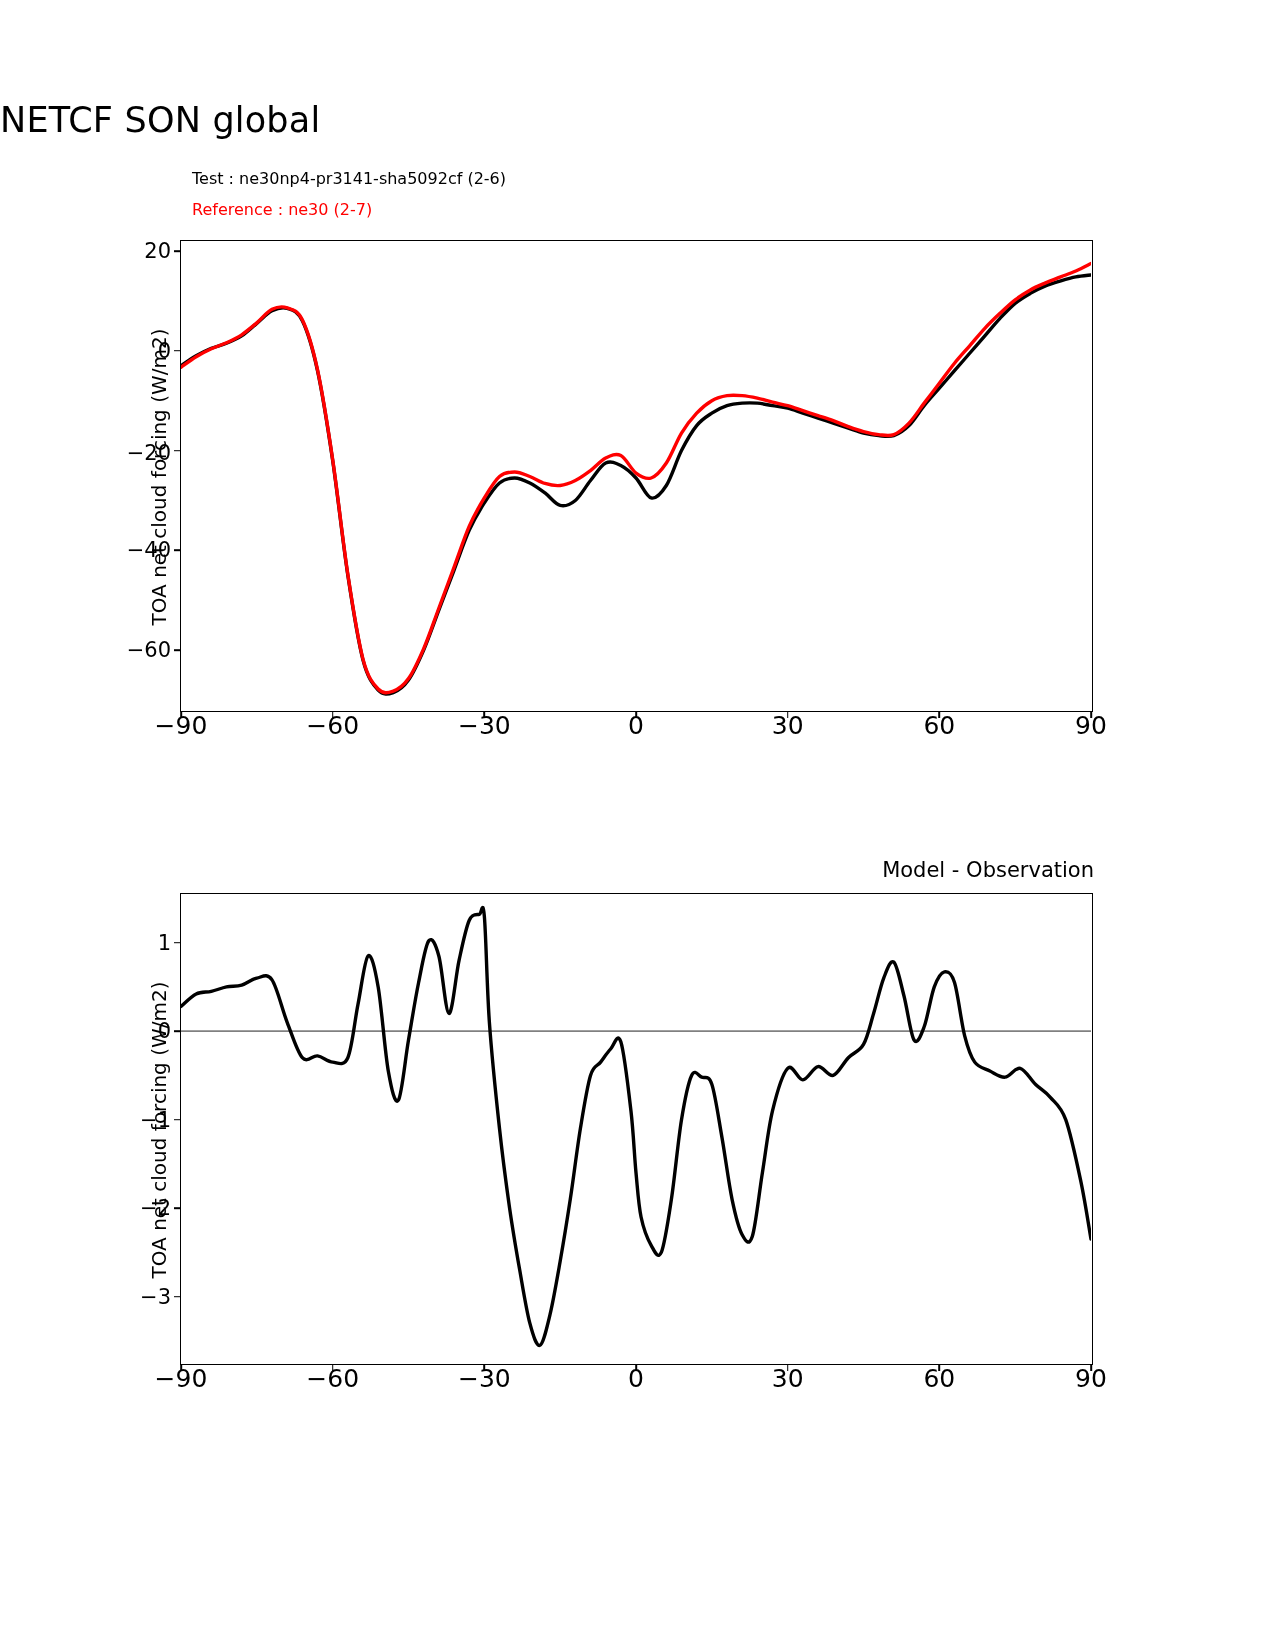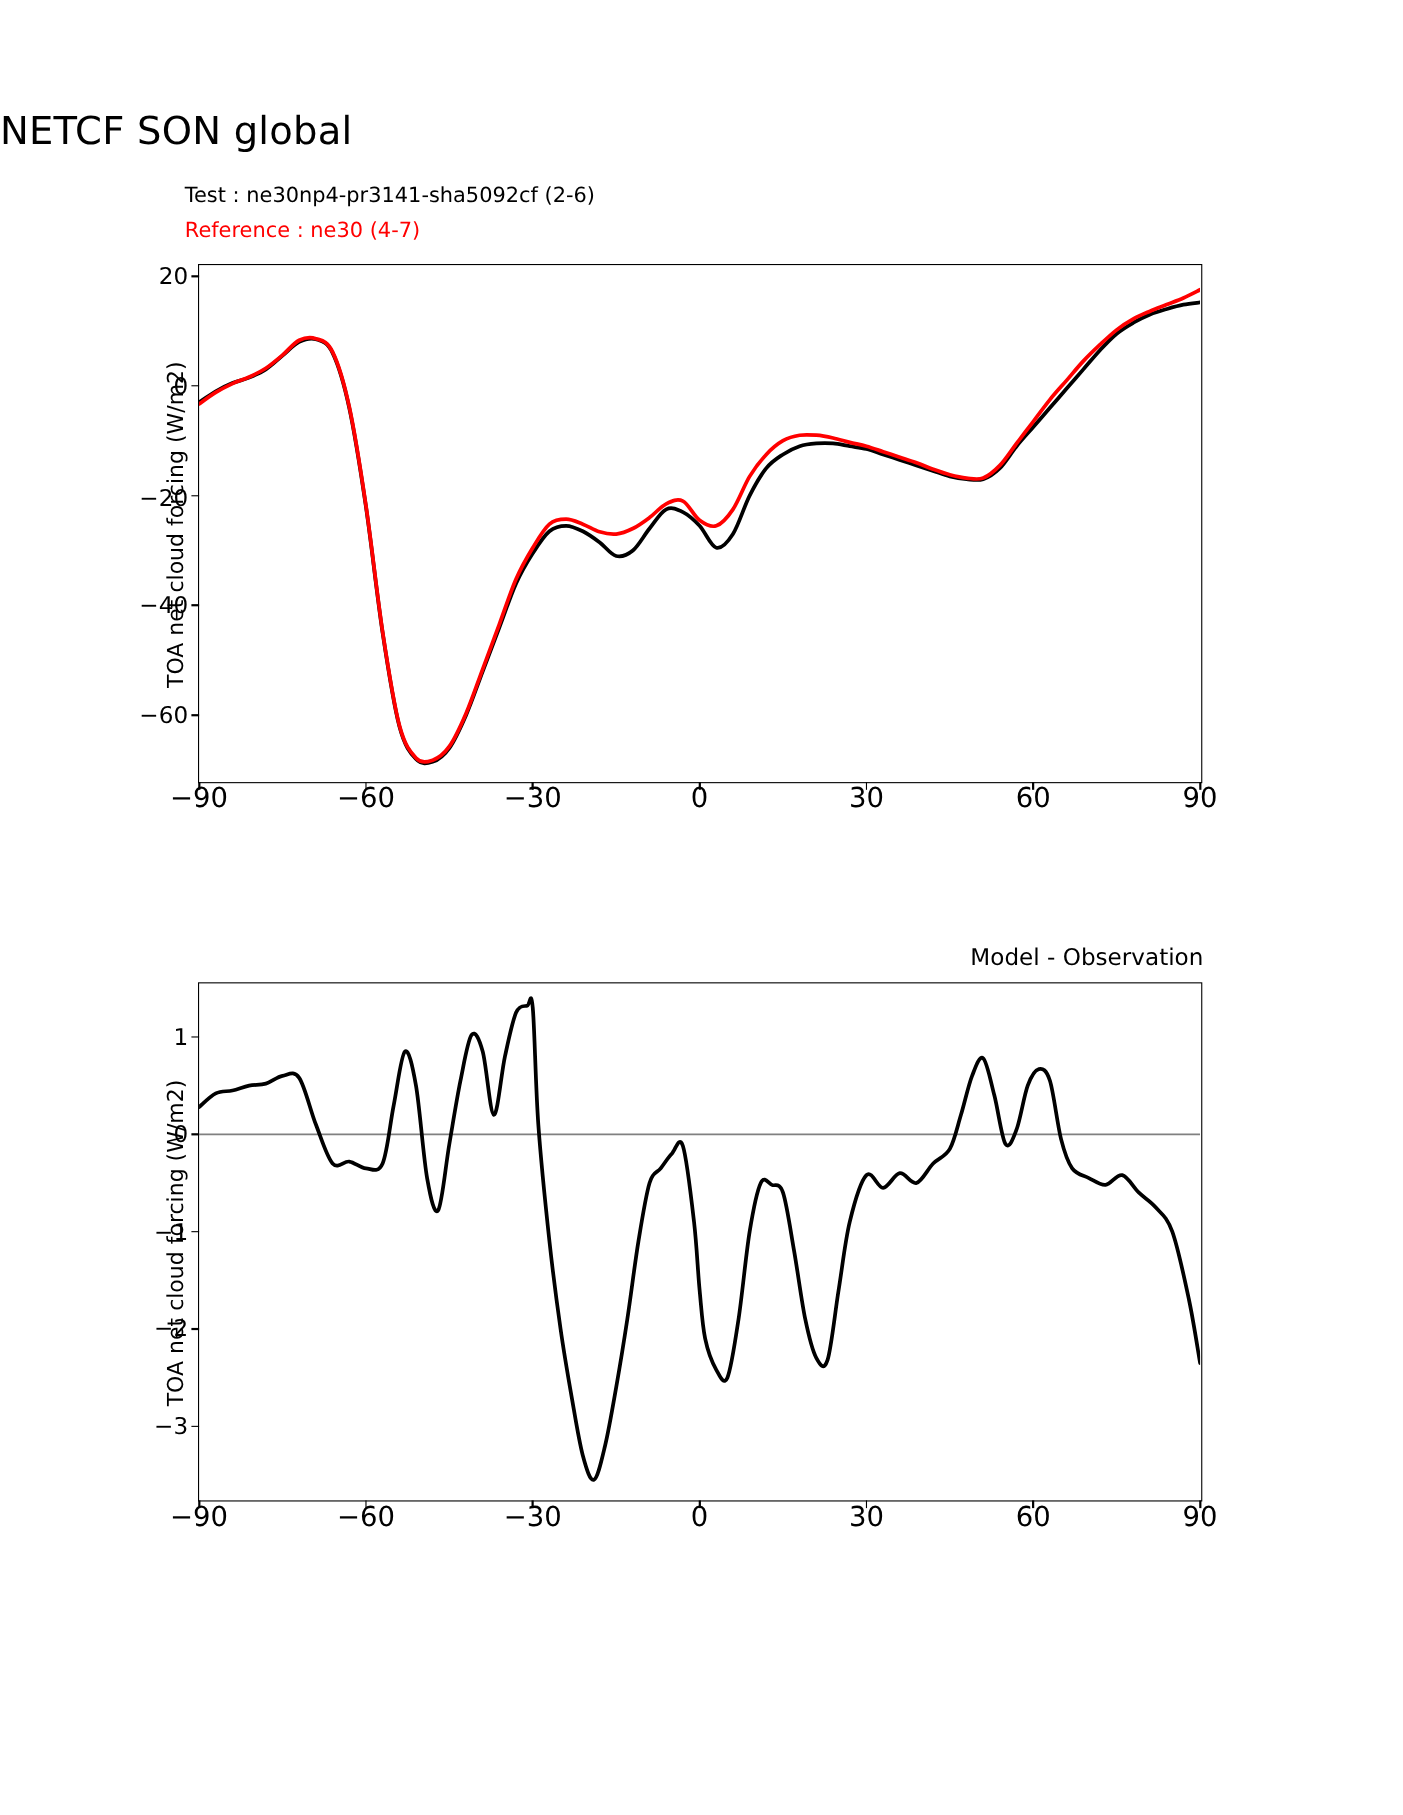--- a/index.html
+++ b/index.html
@@ -26,23 +26,23 @@
     left: 0;
     top: 68px;
     width: 1275px;
     text-align: left;
     font-size: 35px;
     letter-spacing: 0.2px;
     margin-top: 32px;
   }
   .legend-block {
     position: absolute;
-    left: 168px;
+    left: 192px;
     top: 163px;
-    font-size: 19px;
+    font-size: 16px;
     line-height: 31px;
   }
   .legend-test { color: #000000; }
   .legend-ref { color: #ff0000; }
 
   
   .panel1 {
     position: absolute;
     left: 180px;
     top: 240px;
@@ -127,21 +127,21 @@
 </style>
 </head>
 <body>
 
 <div class="figure">
 
   <div class="fig-title">NETCF SON global</div>
 
   <div class="legend-block">
     <div class="legend-test">Test : ne30np4-pr3141-sha5092cf (2-6)</div>
-    <div class="legend-ref">Reference : ne30 (4-7)</div>
+    <div class="legend-ref">Reference : ne30 (2-7)</div>
   </div>
 
   <div class="panel1" id="panel1">
     <div class="p1-ylabel">TOA net cloud forcing (W/m2)</div>
     <svg id="svg1" width="910" height="469" viewBox="0 0 910 469" preserveAspectRatio="none">
         <path d="M0.00,124.73 C2.53,123.07 10.11,117.67 15.17,114.76 C20.22,111.84 25.28,109.35 30.33,107.27 C35.39,105.19 40.44,104.36 45.50,102.28 C50.56,100.20 55.61,98.12 60.67,94.80 C65.72,91.47 70.78,86.48 75.83,82.32 C80.89,78.17 85.94,72.35 91.00,69.85 C96.06,67.36 101.11,65.69 106.17,67.36 C111.22,69.02 116.28,69.44 121.33,79.83 C126.39,90.22 131.44,106.44 136.50,129.72 C141.56,153.01 146.61,185.44 151.67,219.53 C156.72,253.63 161.78,301.02 166.83,334.29 C171.89,367.55 176.94,399.98 182.00,419.11 C187.06,438.23 192.11,443.64 197.17,449.04 C202.22,454.45 207.28,453.20 212.33,451.54 C217.39,449.87 222.44,446.13 227.50,439.06 C232.56,432.00 237.61,420.77 242.67,409.13 C247.72,397.49 252.78,382.52 257.83,369.21 C262.89,355.91 267.94,342.60 273.00,329.30 C278.06,315.99 283.11,300.61 288.17,289.38 C293.22,278.16 298.28,269.84 303.33,261.94 C308.39,254.04 313.44,246.14 318.50,241.98 C323.56,237.83 328.61,236.99 333.67,236.99 C338.72,236.99 343.78,239.49 348.83,241.98 C353.89,244.48 358.94,248.22 364.00,251.96 C369.06,255.70 374.11,263.19 379.17,264.44 C384.22,265.68 389.28,263.60 394.33,259.45 C399.39,255.29 404.44,245.73 409.50,239.49 C414.56,233.25 419.61,224.52 424.67,222.03 C429.72,219.53 434.78,222.03 439.83,224.52 C444.89,227.02 449.94,231.59 455.00,236.99 C460.06,242.40 465.11,255.70 470.17,256.95 C475.22,258.20 480.28,252.38 485.33,244.48 C490.39,236.58 495.44,219.53 500.50,209.55 C505.56,199.57 510.61,190.84 515.67,184.61 C520.72,178.37 525.78,175.46 530.83,172.13 C535.89,168.81 540.94,166.31 546.00,164.65 C551.06,162.99 556.11,162.57 561.17,162.15 C566.22,161.74 571.28,161.74 576.33,162.15 C581.39,162.57 586.44,163.82 591.50,164.65 C596.56,165.48 601.61,165.90 606.67,167.14 C611.72,168.39 616.78,170.47 621.83,172.13 C626.89,173.80 631.94,175.46 637.00,177.12 C642.06,178.79 647.11,180.45 652.17,182.11 C657.22,183.77 662.28,185.44 667.33,187.10 C672.39,188.76 677.44,190.84 682.50,192.09 C687.56,193.34 692.61,194.17 697.67,194.59 C702.72,195.00 707.78,196.25 712.83,194.59 C717.89,192.92 722.94,189.60 728.00,184.61 C733.06,179.62 738.11,170.89 743.17,164.65 C748.22,158.41 753.28,153.01 758.33,147.19 C763.39,141.37 768.44,135.54 773.50,129.72 C778.56,123.90 783.61,118.08 788.67,112.26 C793.72,106.44 798.78,100.62 803.83,94.80 C808.89,88.98 813.94,82.74 819.00,77.34 C824.06,71.93 829.11,66.52 834.17,62.37 C839.22,58.21 844.28,55.30 849.33,52.39 C854.39,49.48 859.44,46.98 864.50,44.90 C869.56,42.83 874.61,41.41 879.67,39.91 C884.72,38.42 889.78,36.92 894.83,35.92 C899.89,34.93 907.47,34.26 910.00,33.93" fill="none" stroke="#000000" stroke-width="3.4" stroke-linejoin="round" stroke-linecap="round"></path>
         <path d="M0.00,126.23 C2.53,124.48 10.11,118.83 15.17,115.75 C20.22,112.68 25.28,110.10 30.33,107.77 C35.39,105.44 40.44,104.11 45.50,101.78 C50.56,99.45 55.61,97.13 60.67,93.80 C65.72,90.47 70.78,86.07 75.83,81.83 C80.89,77.58 85.94,70.85 91.00,68.35 C96.06,65.86 101.11,65.11 106.17,66.86 C111.22,68.60 116.28,68.52 121.33,78.83 C126.39,89.14 131.44,105.44 136.50,128.73 C141.56,152.01 146.61,184.44 151.67,218.53 C156.72,252.63 161.78,300.03 166.83,333.29 C171.89,366.55 176.94,398.98 182.00,418.11 C187.06,437.23 192.11,442.72 197.17,448.04 C202.22,453.37 207.28,451.79 212.33,450.04 C217.39,448.29 222.44,444.64 227.50,437.57 C232.56,430.50 237.61,419.36 242.67,407.63 C247.72,395.91 252.78,380.77 257.83,367.22 C262.89,353.66 267.94,339.94 273.00,326.30 C278.06,312.67 283.11,296.95 288.17,285.39 C293.22,273.83 298.28,265.27 303.33,256.95 C308.39,248.64 313.44,239.82 318.50,235.50 C323.56,231.17 328.61,231.01 333.67,231.01 C338.72,231.01 343.78,233.59 348.83,235.50 C353.89,237.41 358.94,240.99 364.00,242.48 C369.06,243.98 374.11,244.98 379.17,244.48 C384.22,243.98 389.28,241.98 394.33,239.49 C399.39,236.99 404.44,233.25 409.50,229.51 C414.56,225.77 419.61,219.53 424.67,217.04 C429.72,214.54 434.78,212.05 439.83,214.54 C444.89,217.04 449.94,228.26 455.00,232.01 C460.06,235.75 465.11,238.66 470.17,236.99 C475.22,235.33 480.28,229.51 485.33,222.03 C490.39,214.54 495.44,200.41 500.50,192.09 C505.56,183.77 510.61,177.54 515.67,172.13 C520.72,166.73 525.78,162.57 530.83,159.66 C535.89,156.75 540.94,155.50 546.00,154.67 C551.06,153.84 556.11,154.25 561.17,154.67 C566.22,155.09 571.28,156.08 576.33,157.16 C581.39,158.25 586.44,159.91 591.50,161.16 C596.56,162.40 601.61,163.24 606.67,164.65 C611.72,166.06 616.78,167.98 621.83,169.64 C626.89,171.30 631.94,172.96 637.00,174.63 C642.06,176.29 647.11,177.79 652.17,179.62 C657.22,181.45 662.28,183.77 667.33,185.60 C672.39,187.43 677.44,189.26 682.50,190.59 C687.56,191.92 692.61,193.09 697.67,193.59 C702.72,194.09 707.78,195.50 712.83,193.59 C717.89,191.67 722.94,187.35 728.00,182.11 C733.06,176.87 738.11,168.81 743.17,162.15 C748.22,155.50 753.28,148.85 758.33,142.20 C763.39,135.54 768.44,128.48 773.50,122.24 C778.56,116.00 783.61,110.60 788.67,104.78 C793.72,98.96 798.78,92.72 803.83,87.31 C808.89,81.91 813.94,77.09 819.00,72.35 C824.06,67.61 829.11,62.78 834.17,58.87 C839.22,54.97 844.28,51.72 849.33,48.90 C854.39,46.07 859.44,44.07 864.50,41.91 C869.56,39.75 874.61,37.92 879.67,35.92 C884.72,33.93 889.78,32.18 894.83,29.94 C899.89,27.69 907.47,23.70 910.00,22.45" fill="none" stroke="#ff0000" stroke-width="3.4" stroke-linejoin="round" stroke-linecap="round"></path>
       </svg>
   <div class="tickmark-y" style="top: 9.97872px;"></div>
       <div class="ytick-label" style="top: 9.97872px;">20</div>

